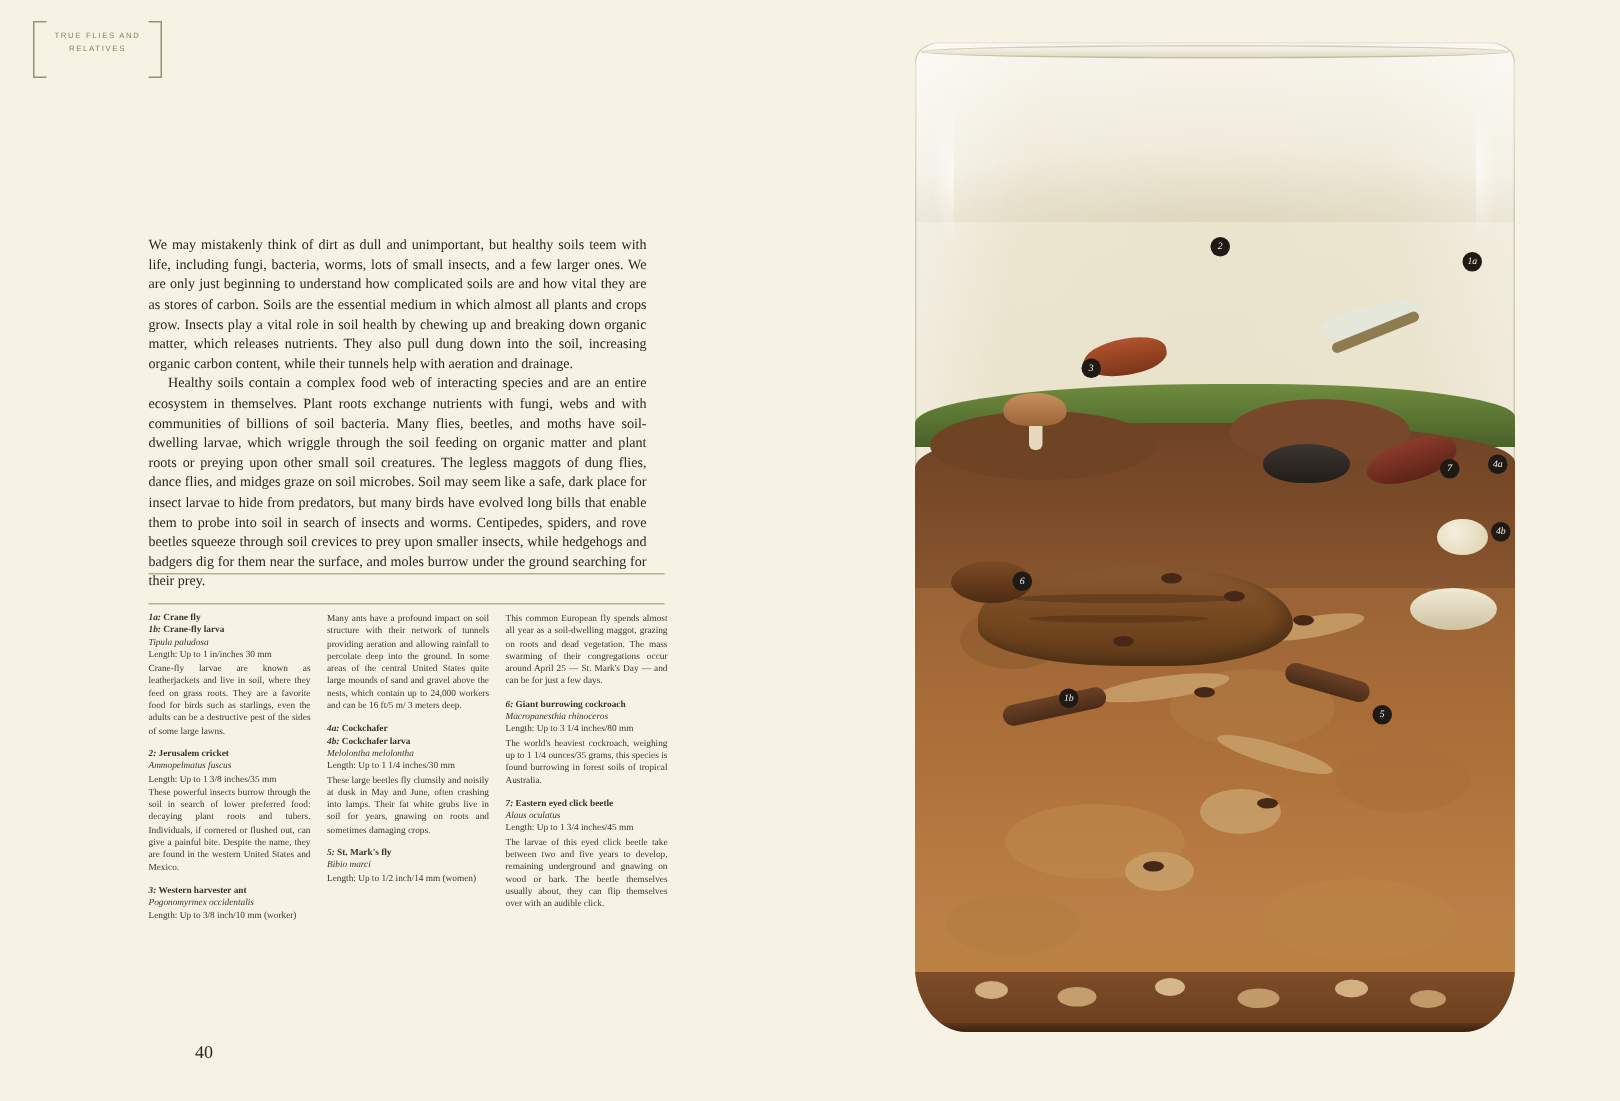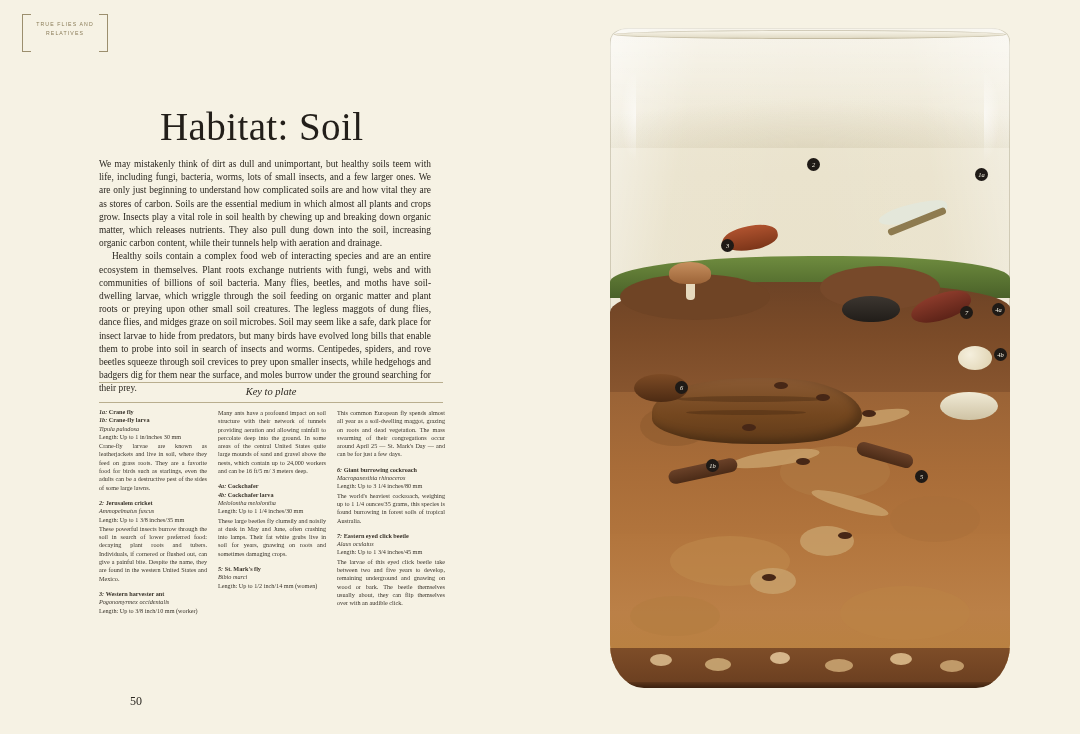--- a/index.html
+++ b/index.html
@@ -362,29 +362,27 @@
 <body>
 
 <div class="page">
 
   <div class="running-head">
     <div class="bracket-l"></div>
     <div class="bracket-r"></div>
     <div class="rh-text">TRUE FLIES AND RELATIVES</div>
   </div>
 
-  <div class="headline">Habitat: Soil</div>
 
   <div class="body-col">
     <p>We may mistakenly think of dirt as dull and unimportant, but healthy soils teem with life, including fungi, bacteria, worms, lots of small insects, and a few larger ones. We are only just beginning to understand how complicated soils are and how vital they are as stores of carbon. Soils are the essential medium in which almost all plants and crops grow. Insects play a vital role in soil health by chewing up and breaking down organic matter, which releases nutrients. They also pull dung down into the soil, increasing organic carbon content, while their tunnels help with aeration and drainage.</p>
     <p>Healthy soils contain a complex food web of interacting species and are an entire ecosystem in themselves. Plant roots exchange nutrients with fungi, webs and with communities of billions of soil bacteria. Many flies, beetles, and moths have soil-dwelling larvae, which wriggle through the soil feeding on organic matter and plant roots or preying upon other small soil creatures. The legless maggots of dung flies, dance flies, and midges graze on soil microbes. Soil may seem like a safe, dark place for insect larvae to hide from predators, but many birds have evolved long bills that enable them to probe into soil in search of insects and worms. Centipedes, spiders, and rove beetles squeeze through soil crevices to prey upon smaller insects, while hedgehogs and badgers dig for them near the surface, and moles burrow under the ground searching for their prey.</p>
   </div>
 
   <div class="key-rule top"></div>
-  <div class="key-title">Key to plate</div>
   <div class="key-rule bottom"></div>
 
   <div class="key-cols">
 
     <div class="key-col">
       <div class="key-entry">
         <span class="num">1a:</span>
         <span class="name">Crane fly</span><br>
         <span class="num">1b:</span>
         <span class="name">Crane-fly larva</span>
@@ -442,21 +440,21 @@
       <div class="key-entry">
         <span class="num">7:</span>
         <span class="name">Eastern eyed click beetle</span>
         <span class="sci">Alaus oculatus</span>
         <span class="meta">Length: Up to 1 3/4 inches/45 mm</span>
         <span class="desc">The larvae of this eyed click beetle take between two and five years to develop, remaining underground and gnawing on wood or bark. The beetle themselves usually about, they can flip themselves over with an audible click.</span>
       </div>
     </div>
   </div>
 
-  <div class="folio">50</div>
+  <div class="folio">40</div>
 
   <div class="plate">
     <div class="jar">
       <div class="jar-glass">
 
         <div class="jar-neck"></div>
         <div class="jar-rim"></div>
         <div class="jar-waist-l"></div>
         <div class="jar-waist-r"></div>
 

